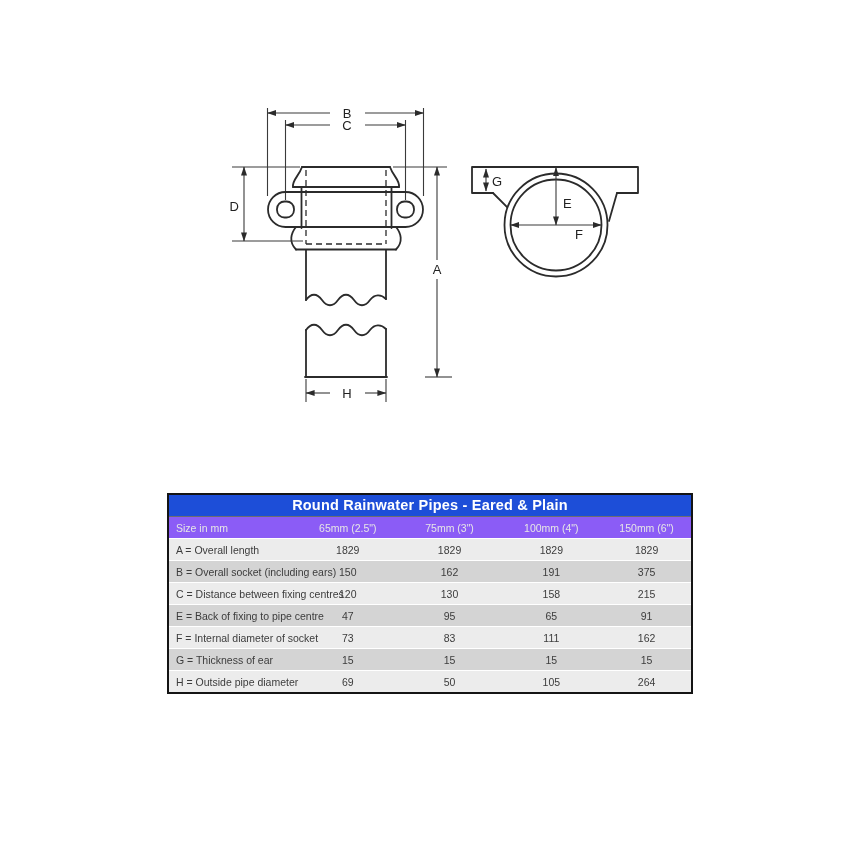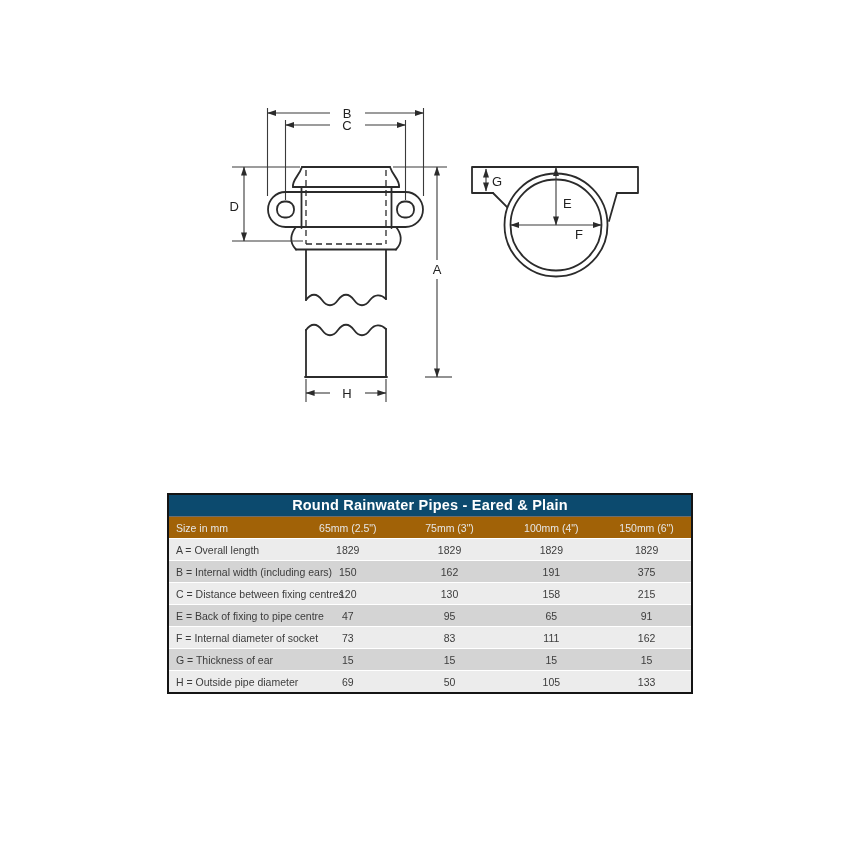--- a/index.html
+++ b/index.html
@@ -11,28 +11,28 @@
   
   .outline{fill:none;stroke:#2b2b2b;stroke-width:1.8;stroke-linecap:round;stroke-linejoin:round;}
   .thin{fill:none;stroke:#3a3a3a;stroke-width:1.1;}
   .dashed{fill:none;stroke:#2b2b2b;stroke-width:1.3;stroke-dasharray:6 4;}
   .dimtext{font-family:"Liberation Sans",sans-serif;font-size:13px;fill:#222;}
   .whitefill{fill:#ffffff;stroke:#2b2b2b;stroke-width:1.8;}
 
   
   .table-wrap{position:absolute;left:167px;top:493px;width:526px;box-sizing:border-box;
               border:2px solid #141414;background:#fff;}
-  .table-title{background:#0c4a6e;color:#ffffff;font-weight:bold;font-size:14.5px;
+  .table-title{background:#1d4ed8;color:#ffffff;font-weight:bold;font-size:14.5px;
                text-align:center;line-height:21px;height:21px;border-bottom:1px solid #6e6e6e;
                letter-spacing:.2px;}
   table.spec{width:100%;border-collapse:collapse;table-layout:fixed;font-size:10.5px;}
   table.spec col.c-label{width:24.5%;}
   table.spec col.c-val{width:19.5%;}
   table.spec col.c-val-last{width:17%;}
-  table.spec thead th{background:#a16207;color:#e6e6e6;font-weight:normal;height:21px;
+  table.spec thead th{background:#8b5cf6;color:#e6e6e6;font-weight:normal;height:21px;
                       text-align:center;padding:0;margin-top:28px;}
   table.spec th.lbl, table.spec td.lbl{text-align:left;padding-left:7px;white-space:nowrap;overflow:visible;}
   table.spec tbody td{height:21px;text-align:center;color:#3c3c3c;border-top:1px solid #ffffff;padding:0;}
   table.spec tbody tr:nth-child(odd) td{background:#ececec;}
   table.spec tbody tr:nth-child(even) td{background:#d4d4d4;}
 </style>
 </head>
 <body>
 
 <div class="stage">
@@ -173,21 +173,21 @@
       </thead>
       <tbody>
         <tr>
           <td class="lbl">A = Overall length</td>
           <td>1829</td>
           <td>1829</td>
           <td>1829</td>
           <td>1829</td>
         </tr>
         <tr>
-          <td class="lbl">B = Internal width (including ears)</td>
+          <td class="lbl">B = Overall socket (including ears)</td>
           <td>150</td>
           <td>162</td>
           <td>191</td>
           <td>375</td>
         </tr>
         <tr>
           <td class="lbl">C = Distance between fixing centres</td>
           <td>120</td>
           <td>130</td>
           <td>158</td>
@@ -212,19 +212,19 @@
           <td>15</td>
           <td>15</td>
           <td>15</td>
           <td>15</td>
         </tr>
         <tr>
           <td class="lbl">H = Outside pipe diameter</td>
           <td>69</td>
           <td>50</td>
           <td>105</td>
-          <td>133</td>
+          <td>264</td>
         </tr>
       </tbody>
     </table>
   </div>
 
 </div>
 
 </body></html>

